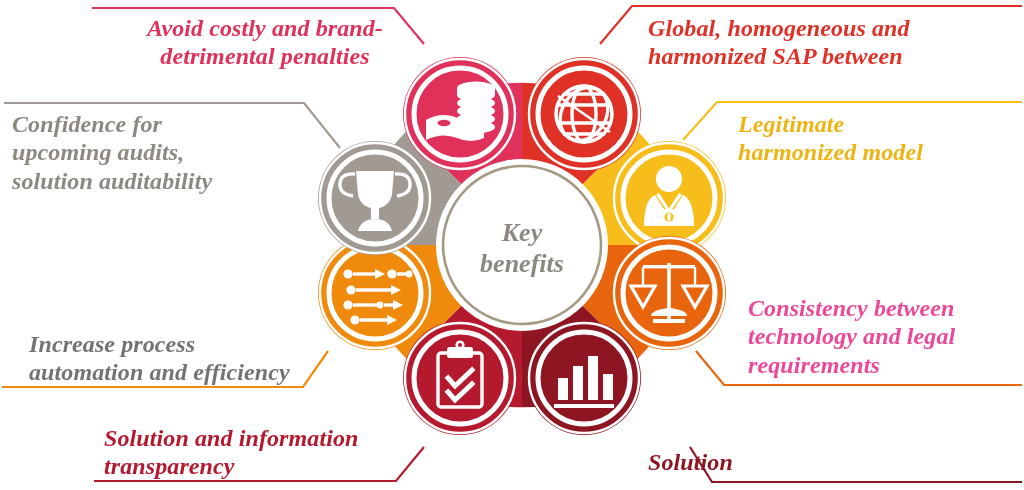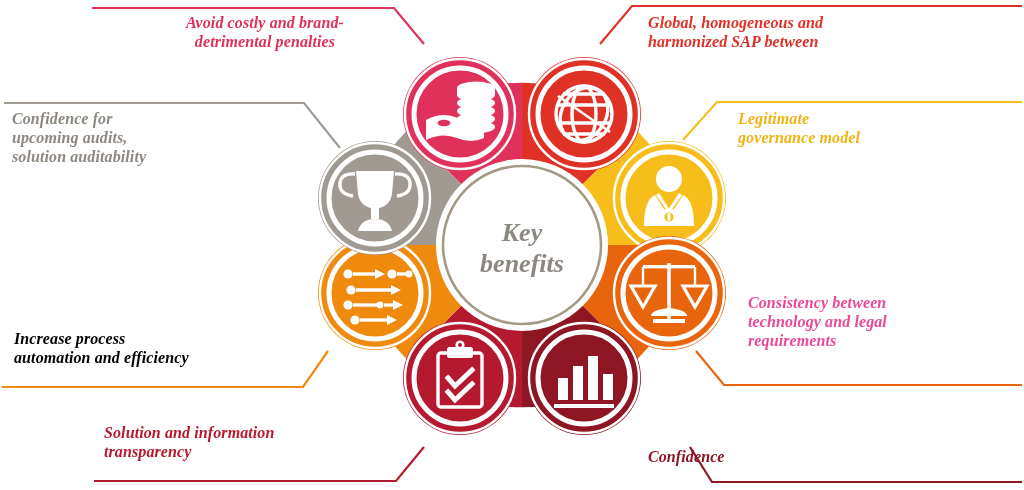--- a/index.html
+++ b/index.html
@@ -7,21 +7,21 @@
     width:1024px;height:490px;
     font-family:"Liberation Serif", serif;
     overflow:hidden;
     position:relative;
   }
   #stage{position:absolute;inset:0;width:1024px;height:490px;}
   .lbl{
     position:absolute;
     font-style:italic;
     font-weight:700;
-    font-size:16px;
+    font-size:24px;
     line-height:1.18;
     letter-spacing:.1px;
     white-space:pre-line;
   }
   svg{display:block;}
   .hub-text{
     font-family:"Liberation Serif", serif;
     font-style:italic;font-weight:700;
     fill:#8c8880;
   }
@@ -238,31 +238,31 @@
     </g>
   </svg>
 
   <div class="lbl" style="left:130px;top:14px;width:270px;color:#e0315b;text-align:center;">Avoid costly and brand-
 detrimental penalties</div>
 
   <div class="lbl" style="left:12px;top:110px;width:250px;color:#8d8880;">Confidence for
 upcoming audits,
 solution auditability</div>
 
-  <div class="lbl" style="left:14px;top:330px;width:275px;color:#000000;">Increase process
+  <div class="lbl" style="left:29px;top:330px;width:275px;color:#737373;">Increase process
 automation  and efficiency</div>
 
   <div class="lbl" style="left:104px;top:424px;width:280px;color:#b5192e;">Solution and information
 transparency</div>
 
   <div class="lbl" style="left:648px;top:14px;width:300px;color:#e03127;">Global, homogeneous  and
 harmonized SAP between</div>
 
   <div class="lbl" style="left:738px;top:110px;width:280px;color:#eeb414;">Legitimate
-governance model</div>
+harmonized model</div>
 
   <div class="lbl" style="left:748px;top:294px;width:272px;color:#ec4899;">Consistency between
 technology and legal
 requirements</div>
 
-  <div class="lbl" style="left:648px;top:448px;width:260px;color:#8e1622;">Confidence</div>
+  <div class="lbl" style="left:648px;top:448px;width:260px;color:#8e1622;">Solution</div>
 
 </div>
 
 </body></html>

